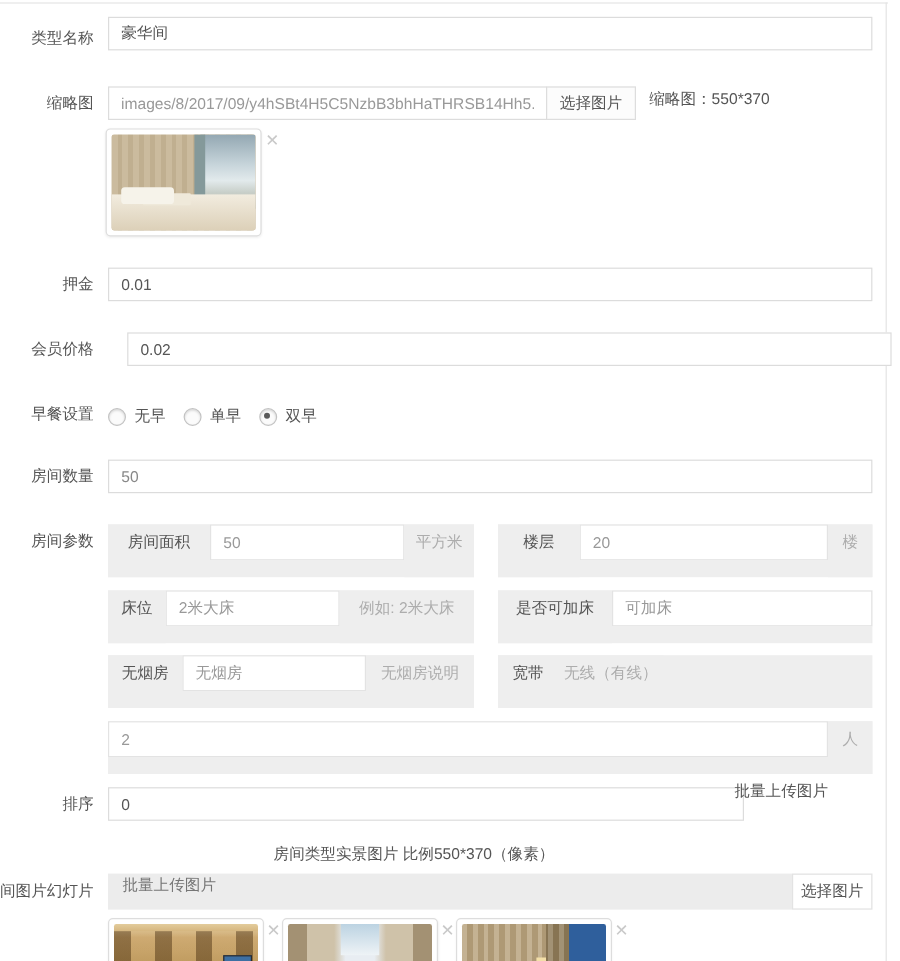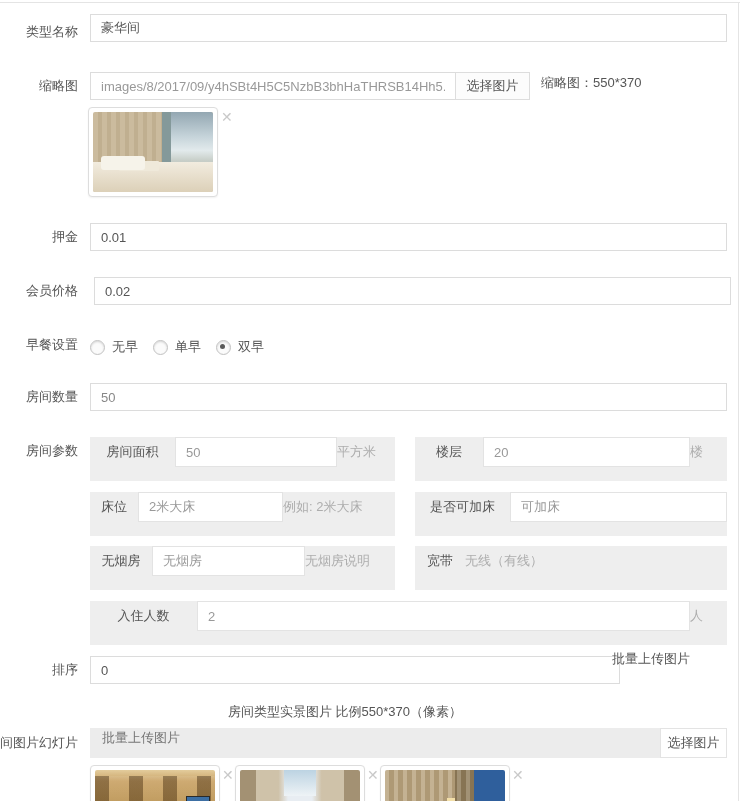--- a/index.html
+++ b/index.html
@@ -51,21 +51,21 @@
   .radio{width:13px;height:13px;border-radius:50%;border:1px solid #c2c2c2;background:#fbfbfb;
          box-shadow:inset 0 1px 2px rgba(0,0,0,.15);position:relative;flex:0 0 auto;}
   .radio.checked::after{content:"";position:absolute;left:3px;top:3px;width:5px;height:5px;border-radius:50%;background:#5a5a5a;}
   .radio-label{margin-left:7px;color:#555;}
 
   
   .pgroup{position:absolute;height:44px;background:#eee;display:flex;box-sizing:border-box;}
   .pg-label{line-height:30px;text-align:center;color:#555;background:#eee;white-space:nowrap;flex:0 0 auto;}
   .pg-input{flex:1 1 auto;min-width:0;height:30px;box-sizing:border-box;border:1px solid #e3e3e3;background:#fff;
             font-family:"Liberation Sans",sans-serif;font-size:13px;color:#999;padding:0 10px;outline:none;}
-  .pg-suffix{line-height:30px;color:#adadad;background:#eee;white-space:nowrap;flex:0 0 auto;}
+  .pg-suffix{line-height:30px;text-align:center;color:#adadad;background:#eee;white-space:nowrap;flex:0 0 auto;}
 
   .heading{position:absolute;left:0;top:703px;width:690px;text-align:center;color:#555;}
 
   .upload-bar{position:absolute;left:90px;top:728px;width:637px;height:30px;background:#ececec;box-sizing:border-box;}
   .upload-input{position:absolute;left:0;top:0;width:560px;height:18px;border:none;background:transparent;outline:none;
                 font-family:"Liberation Sans",sans-serif;font-size:13px;color:#999;padding:0 12px;}
   .upload-btn{position:absolute;right:0;top:0;width:67px;height:30px;box-sizing:border-box;background:#fff;
               border:1px solid #e3e3e3;color:#555;text-align:center;line-height:28px;cursor:pointer;}
 </style>
 </head>
@@ -90,21 +90,21 @@
       <div class="pm-bed"></div>
       <div class="pm-pil"></div>
     </div>
   </div>
   <div class="close" style="left:221px;top:110px">✕</div>
 
   <div class="f-label" style="top:223px">押金</div>
   <input class="inp" style="left: 90px; top: 223px; width: 637px;" value="0.01">
 
   <div class="f-label" style="top:277px">会员价格</div>
-  <input class="inp" style="left: 94px; top: 277px; width: 637px;" value="0.02">
+  <input class="inp" style="left: 106px; top: 277px; width: 637px;" value="0.02">
 
   <div class="f-label" style="top:331px">早餐设置</div>
   <div class="radio-row">
     <span class="radio-opt">
       <span class="radio"></span>
       <span class="radio-label">无早</span>
     </span>
     <span class="radio-opt">
       <span class="radio"></span>
       <span class="radio-label">单早</span>
@@ -145,21 +145,20 @@
     <span class="pg-label" style="width:62px">无烟房</span>
     <input class="pg-input" value="无烟房" style="">
     <span class="pg-suffix" style="width:90px">无烟房说明</span>
   </div>
   <div class="pgroup" style="left:415px;top:546px;width:312px">
     <span class="pg-label" style="width:50px">宽带</span>
     <span class="pg-suffix" style="width:88px">无线（有线）</span>
   </div>
 
   <div class="pgroup" style="left:90px;top:601px;width:637px">
-    <span class="pg-label" style="width:107px">入住人数</span>
     <input class="pg-input" value="2" style="">
     <span class="pg-suffix" style="width:37px">人</span>
   </div>
 
   <div class="f-label" style="top:656px">排序</div>
   <input class="inp" style="left: 90px; top: 656px; width: 530px;" value="0">
   <div class="hint" style="left:612px;top:650px">批量上传图片</div>
 
   <div class="heading">房间类型实景图片 比例550*370（像素）</div>
 

